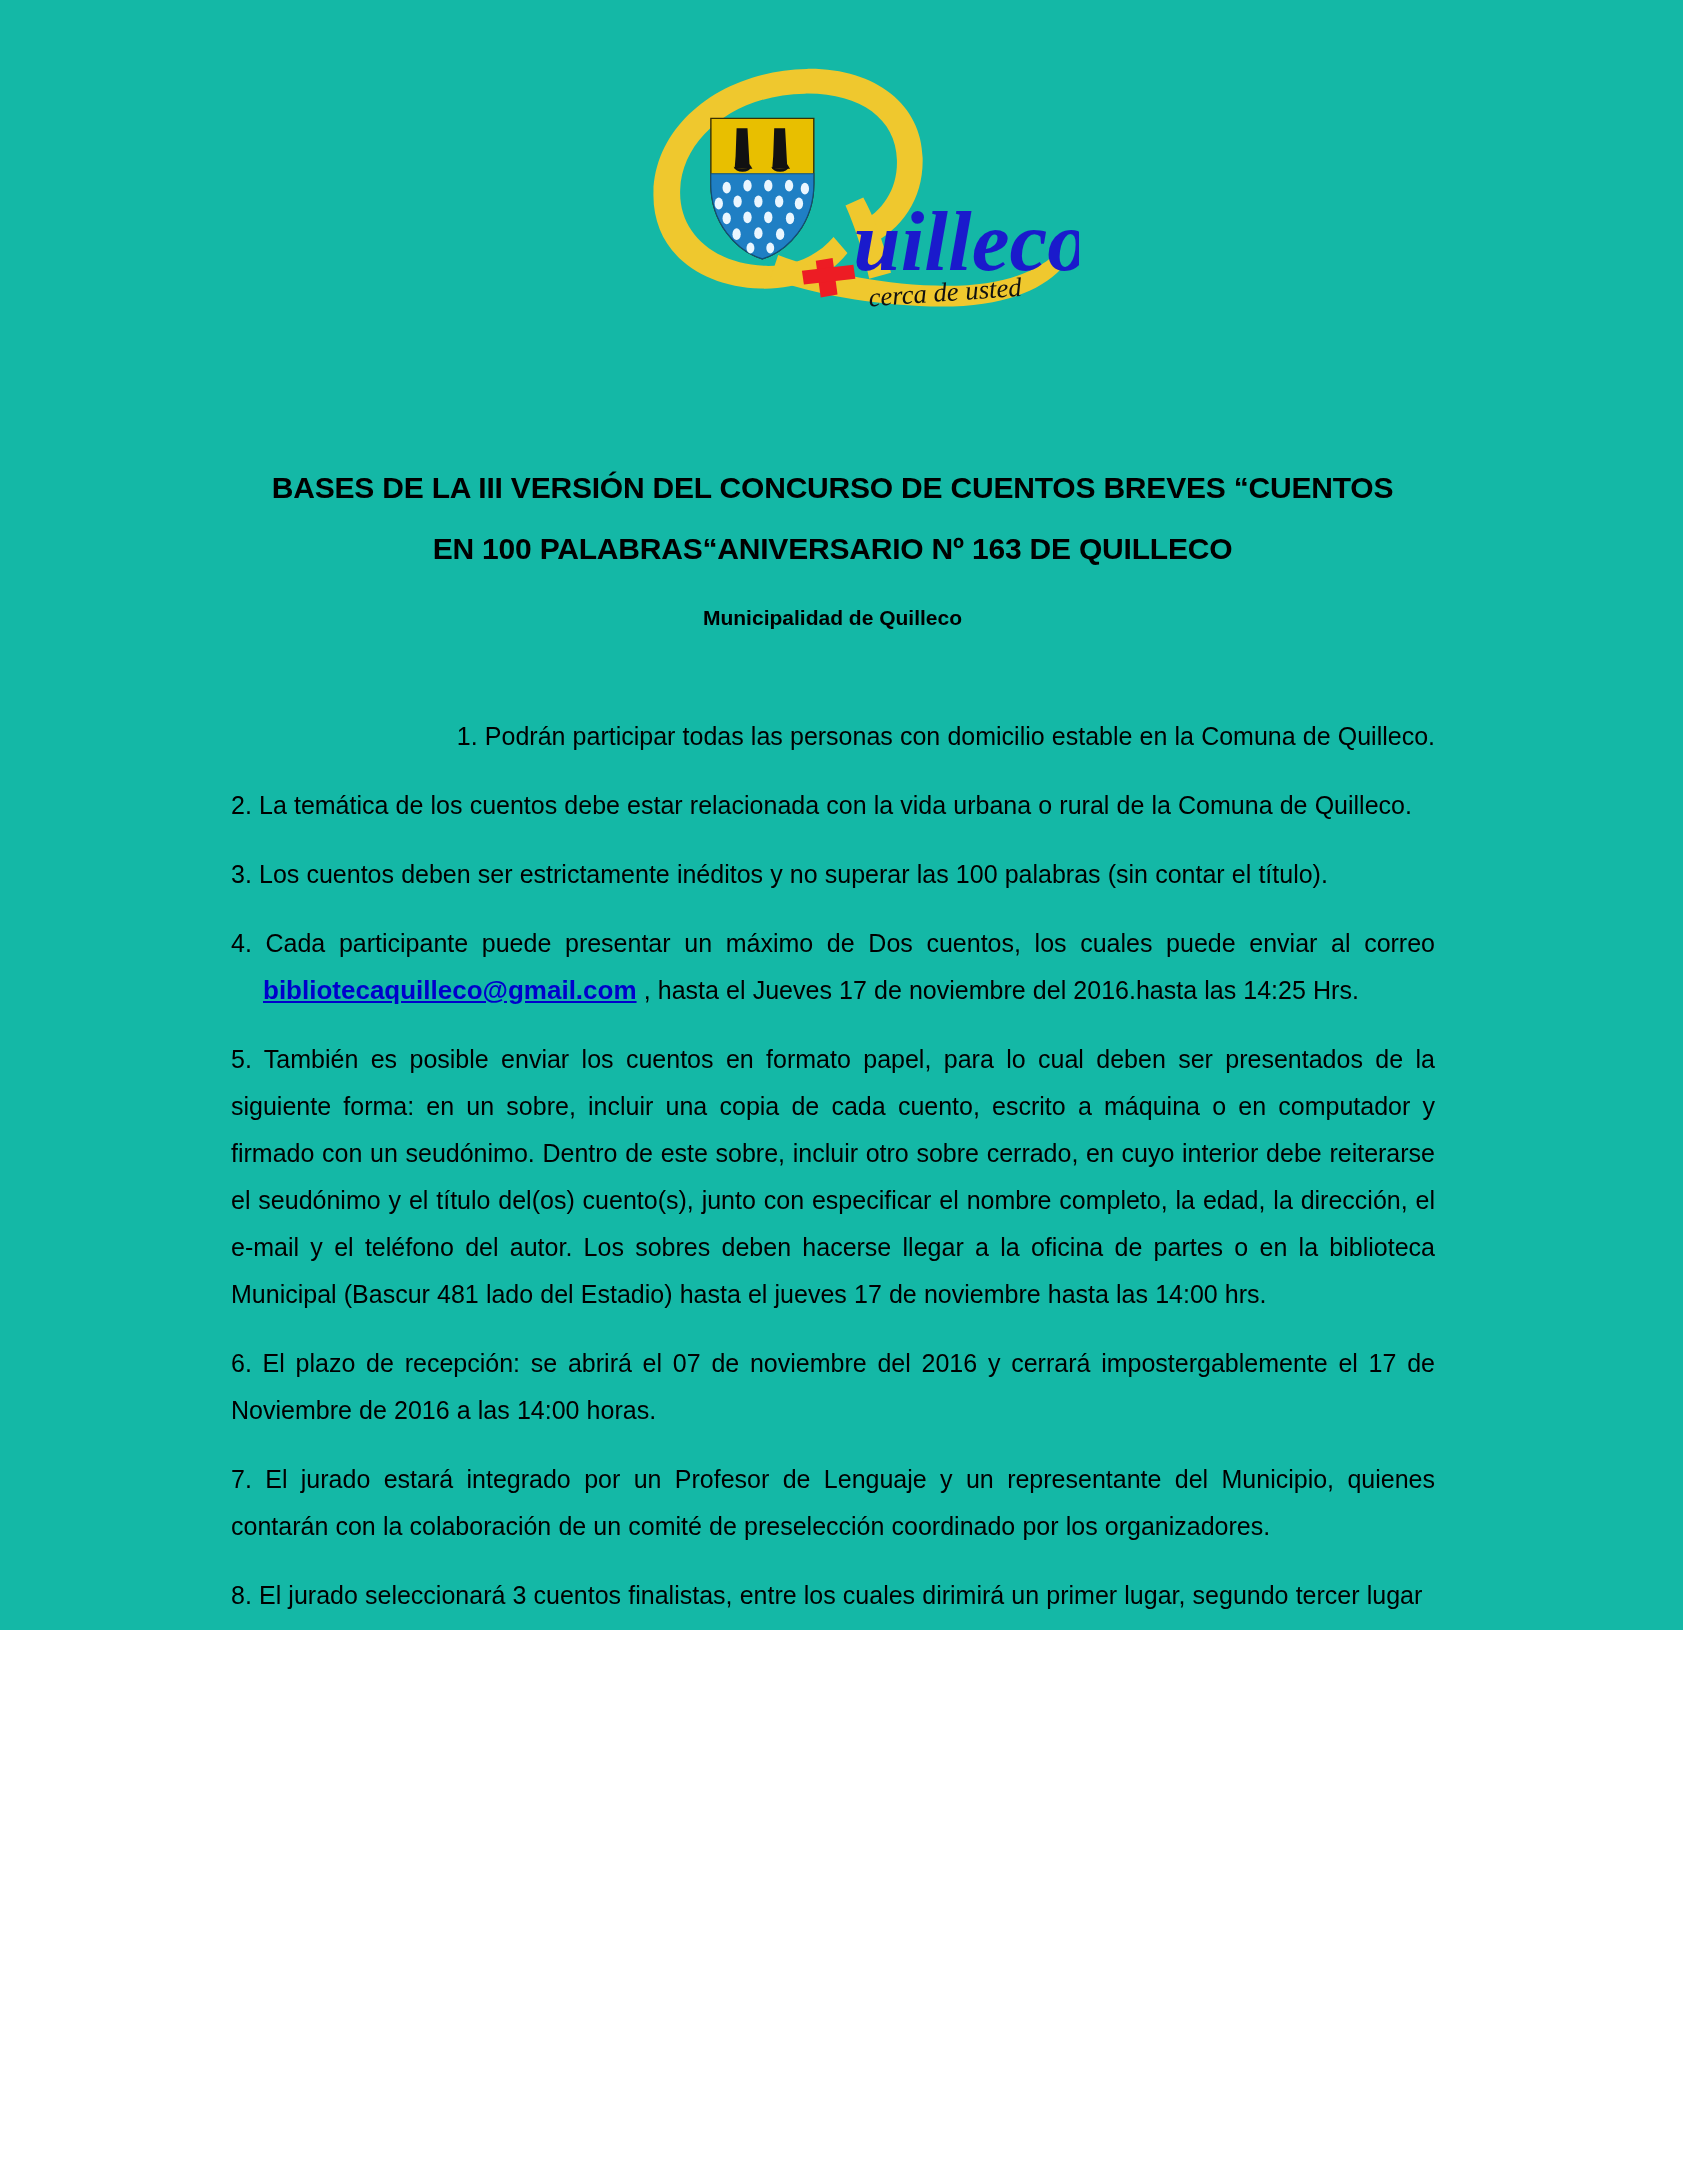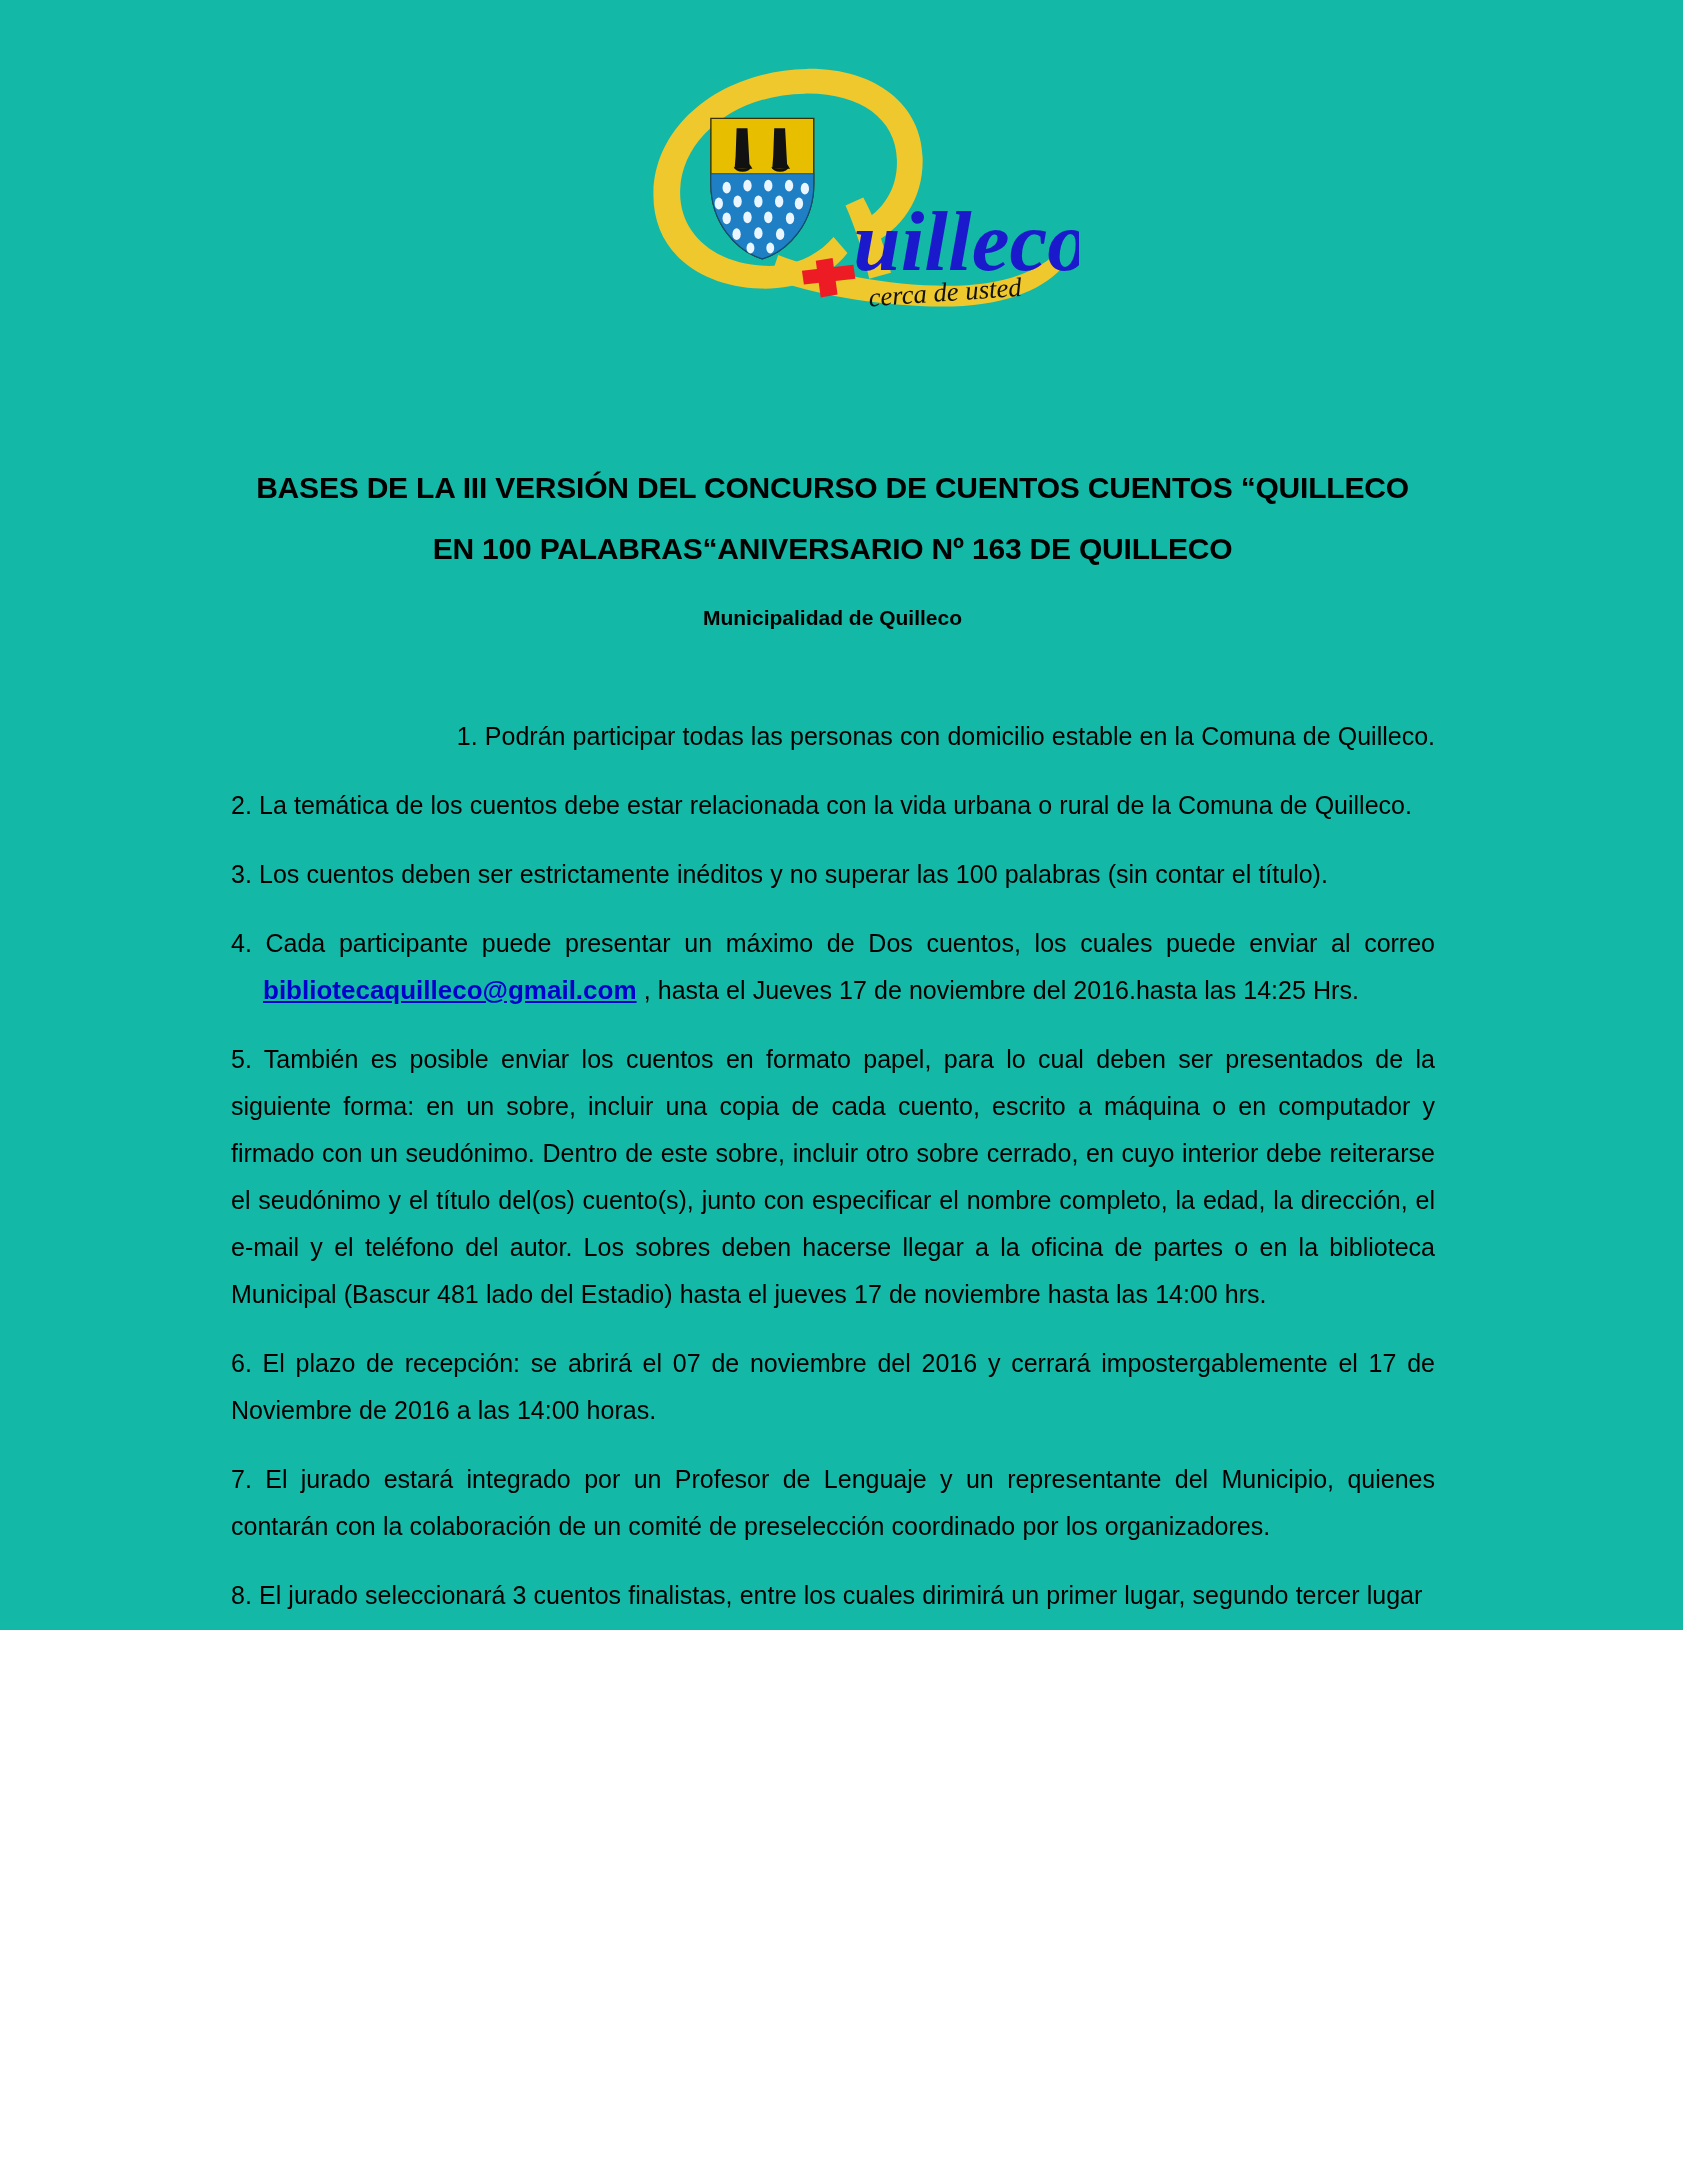--- a/index.html
+++ b/index.html
@@ -183,21 +183,21 @@
         </g>
 
         <text x="252" y="215" font-family="'Liberation Serif', serif" font-size="86" font-style="italic" font-weight="bold" fill="#1A1ACC">uilleco</text>
 
         <text x="268" y="252" font-family="'Liberation Serif', serif" font-size="27" font-style="italic" fill="#111111" transform="rotate(-4 268 252)">cerca de usted</text>
       </svg>
     </div>
   </div>
 
   <div class="headings">
-    <div class="title-line">BASES DE LA III VERSIÓN DEL CONCURSO DE CUENTOS CUENTOS “QUILLECO</div>
+    <div class="title-line">BASES DE LA III VERSIÓN DEL CONCURSO DE CUENTOS BREVES “CUENTOS</div>
     <div class="title-line">EN 100 PALABRAS“ANIVERSARIO Nº 163   DE QUILLECO</div>
     <div class="subtitle-line">Municipalidad de Quilleco</div>
   </div>
 
   <div class="body-text">
 
     <p class="clause nojustify">1. Podrán participar todas las personas con domicilio estable en la Comuna de Quilleco.</p>
 
     <p class="clause"> 2. La temática de los cuentos debe estar relacionada con la vida urbana  o rural  de la Comuna de Quilleco.</p>
 

